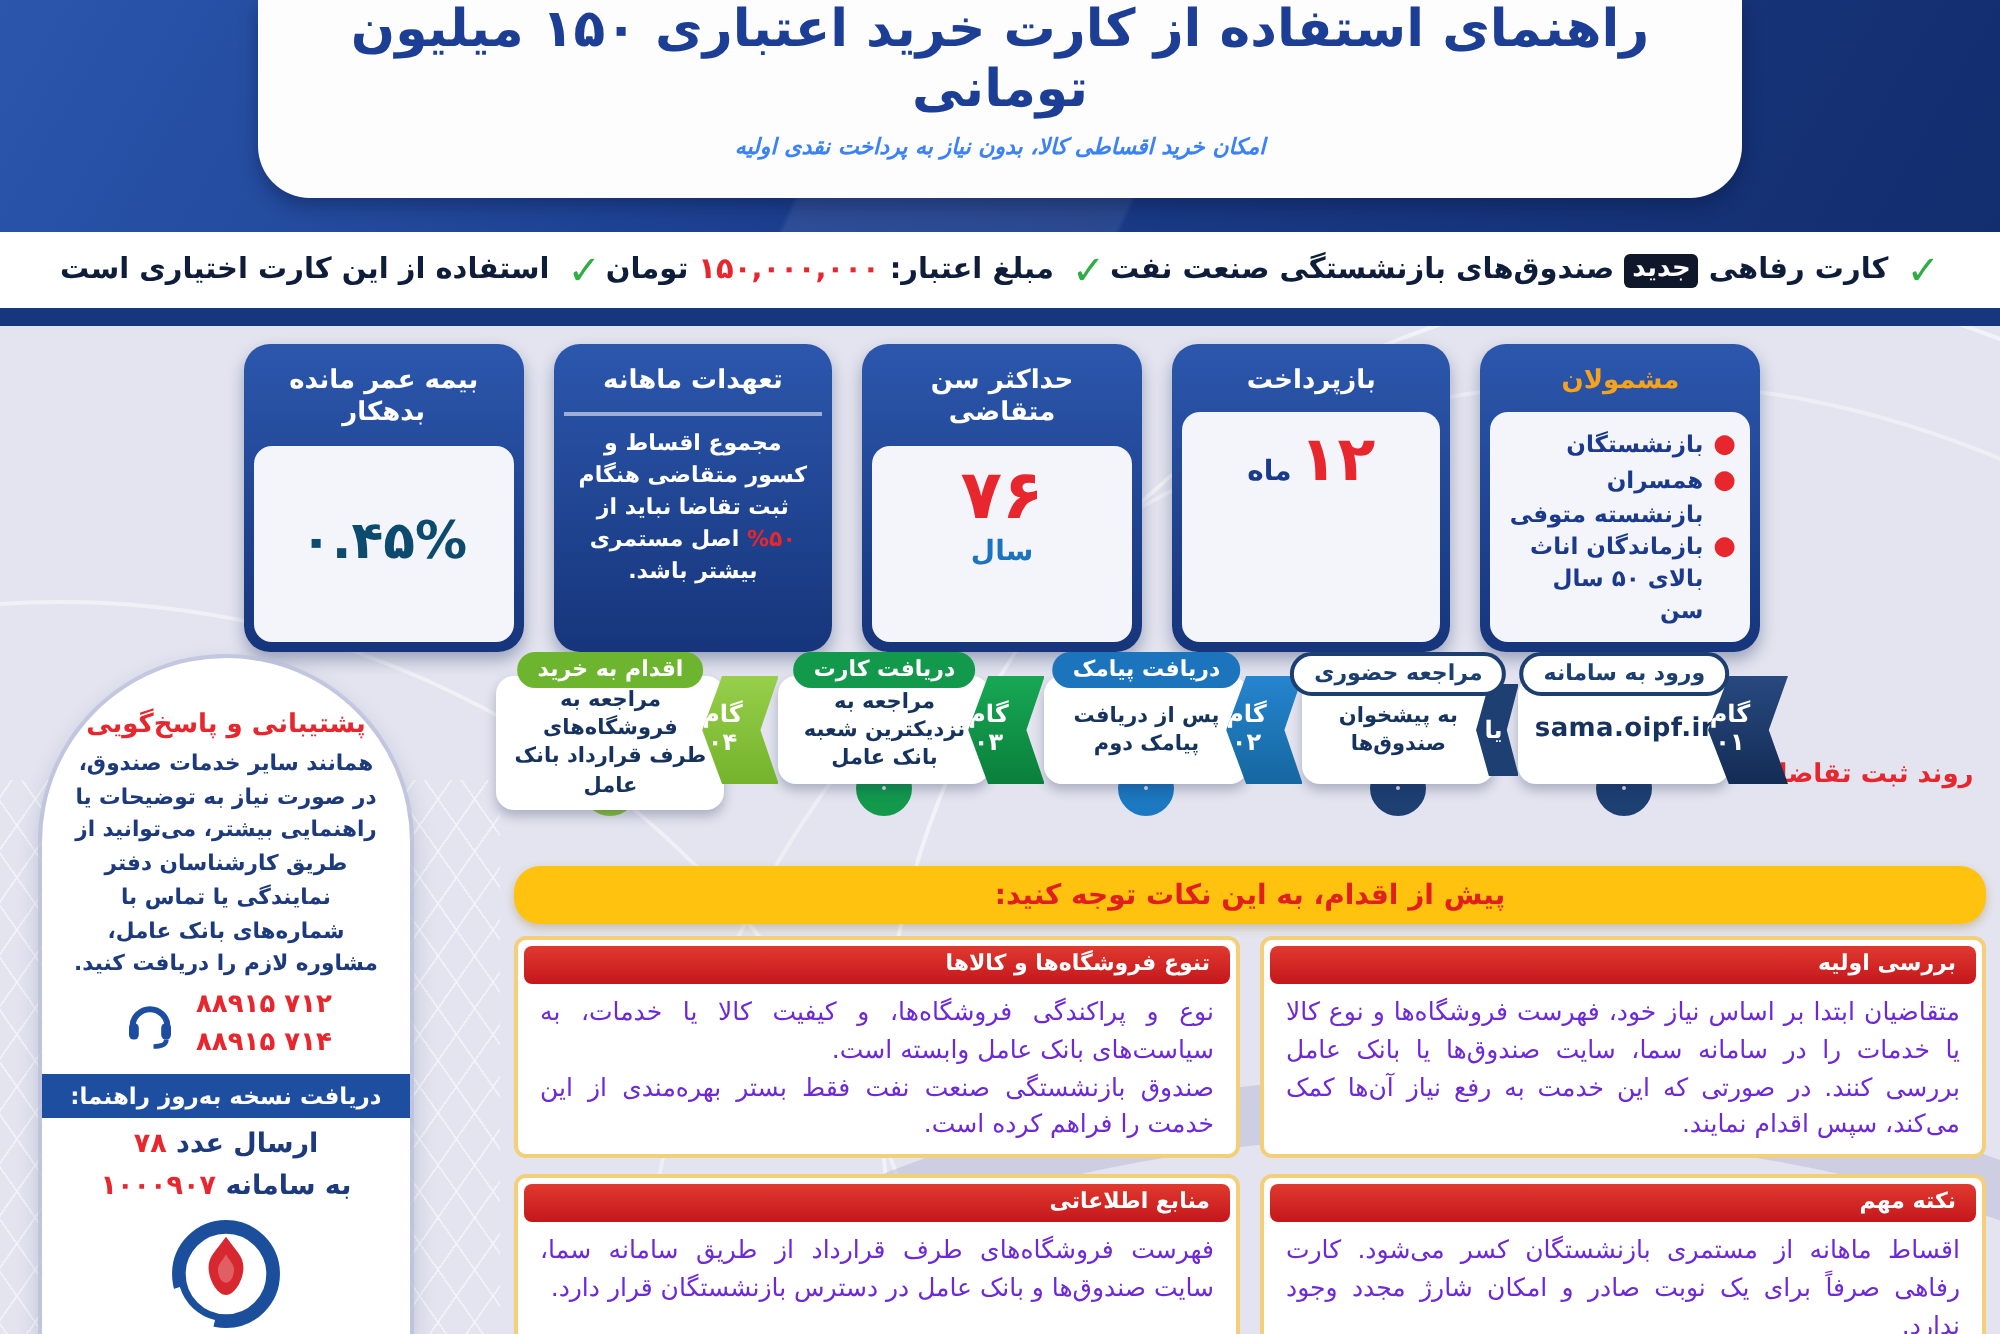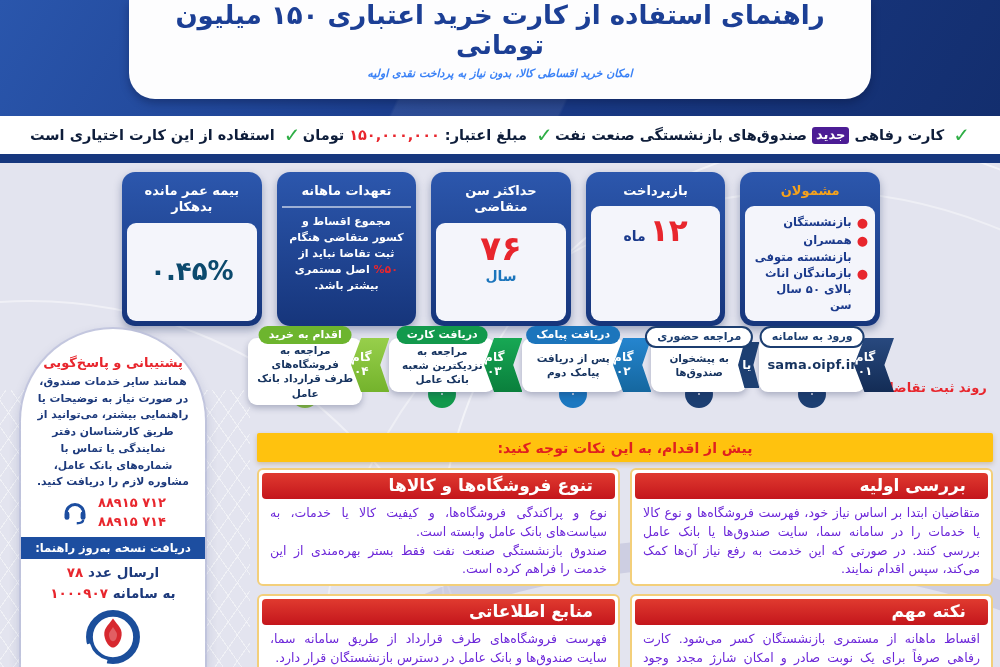--- a/index.html
+++ b/index.html
@@ -33,21 +33,21 @@
   .main-title { margin-top:0; font-size:26px; font-weight:bold; color:#1c3f95; }
   .sub-title  { margin-top:7px;  font-size:11px; font-weight:bold; color:#3b82f6;font-style:italic; }
 
   
   .checks-bar { position:absolute; top:116px; left:0; width:1000px; height:38px; background:#fff;
     display:flex; align-items:center; justify-content:space-between; padding:0 30px;
     font-size:14.5px; font-weight:bold; color:#0e1d3a; }
   .navy-strip { position:absolute; top:154px; left:0; width:1000px; height:9px; background:#16377e; }
   .chk-item { display:flex; align-items:center; gap:5px; white-space:nowrap; }
   .chk { color:#2fae46; font-size:20px; margin-left:4px; }
-  .badge-new { background:#4c1d95; color:#fff; padding:0 4px 2px; border-radius:3px; font-size:13px; }
+  .badge-new { background:#0f172a; color:#fff; padding:0 4px 2px; border-radius:3px; font-size:13px; }
   .amount-red { color:#e8262d; }
 
   
   .cards-row { position:absolute; top:172px; left:122px; width:758px; display:flex; gap:15px; align-items:stretch; }
   .card { flex:1; background:linear-gradient(180deg,#2c57ad,#16357b); border-radius:13px; padding:5px;
     box-shadow:0 4px 8px rgba(20,40,90,.35); display:flex; flex-direction:column; min-height:132px; }
   .card-header { color:#fff; font-weight:bold; font-size:13px; text-align:center; padding:6px 2px 7px; line-height:1.25; }
   .card-header.orange { color:#f5a21c; }
   .card-body { background:#f4f5fb; border-radius:9px; flex:1; padding:8px 7px; color:#1b3a8c;
     font-weight:bold; font-size:11.5px; text-align:center; line-height:1.45; }
@@ -94,27 +94,27 @@
   .donut { position:absolute; top:42px; left:50%; transform:translateX(-50%); z-index:0;
     width:28px; height:28px; border-radius:50%; border:13px solid #1d3f72; }
   .donut.navy  { border-color:#1d3f72; }
   .donut.blue  { border-color:#1c78c0; }
   .donut.green { border-color:#12994c; }
   .donut.lgreen{ border-color:#8ac43e; }
   .w96 {min-width:96px;} .w90 {min-width:90px;} .w100 {min-width:100px;} .w104 {min-width:104px;} .w112 {min-width:112px;}
 
   
   .notice-bar { position:absolute; top:433px; left:257px; width:736px; height:29px;
-    background:#ffc20e; border-radius:2px; color:#e0201f; font-weight:bold; font-size:14px;
+    background:#ffc20e; border-radius:13px; color:#e0201f; font-weight:bold; font-size:14px;
     display:flex; align-items:center; justify-content:center; box-shadow:0 2px 5px rgba(150,100,0,.3); }
   .blocks { position:absolute; top:468px; left:257px; width:736px; display:grid;
     grid-template-columns:1fr 1fr; column-gap:10px; row-gap:8px; }
   .block { background:#fff; border:2px solid #f3cf7a; border-radius:6px; padding:3px; min-height:90px; }
   .block-header { background:linear-gradient(180deg,#e03a2f,#c4161c); color:#fff; font-weight:bold;
-    font-size:17px; padding:2px 22px 4px; border-radius:4px; }
+    font-size:11px; padding:2px 10px 4px; border-radius:4px; }
   .block-body { padding:5px 8px 2px; font-size:12.5px; color:#6d28d9; line-height:1.5;
     text-align:justify; white-space:pre-line; }
 
   
   .sidebar { position:absolute; left:21px; top:329px; width:184px; height:338px; background:#fff;
     border-radius:95px 95px 0 0; text-align:center; overflow:hidden;
     box-shadow:0 0 0 2px rgba(185,190,218,.7), 0 5px 12px rgba(40,55,120,.25); }
   .sb-title { margin-top:26px; color:#e8262d; font-weight:bold; font-size:13px; }
   .sb-body { padding:4px 13px 0; font-size:10.8px; font-weight:bold; color:#1d3a7c; line-height:1.55; }
   .sb-phones { display:flex; align-items:center; justify-content:center; gap:8px; margin-top:3px; direction:ltr; }

